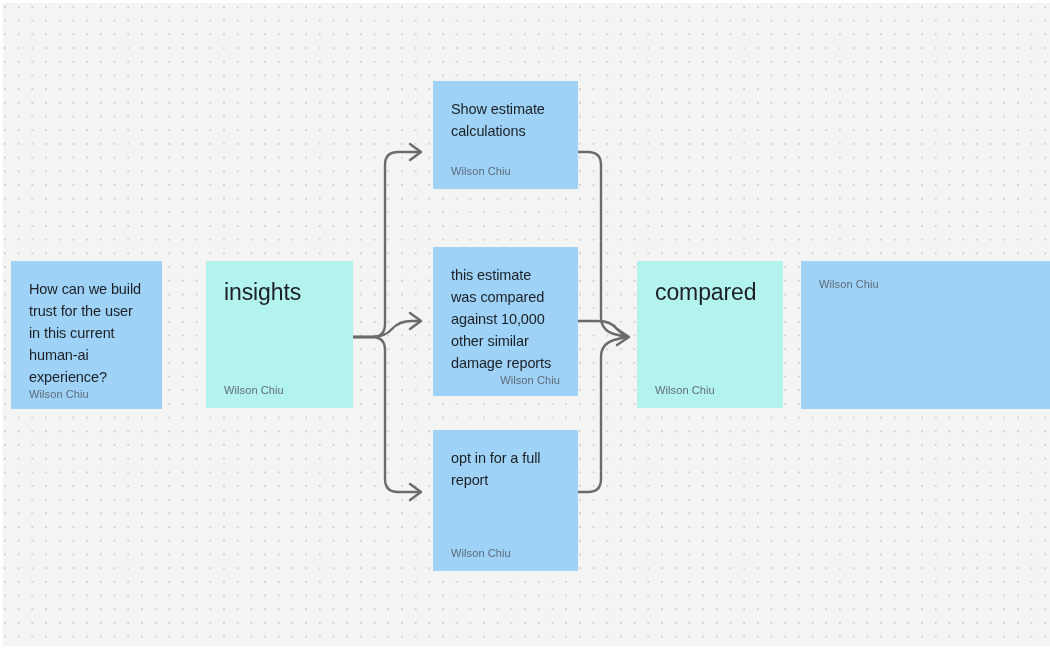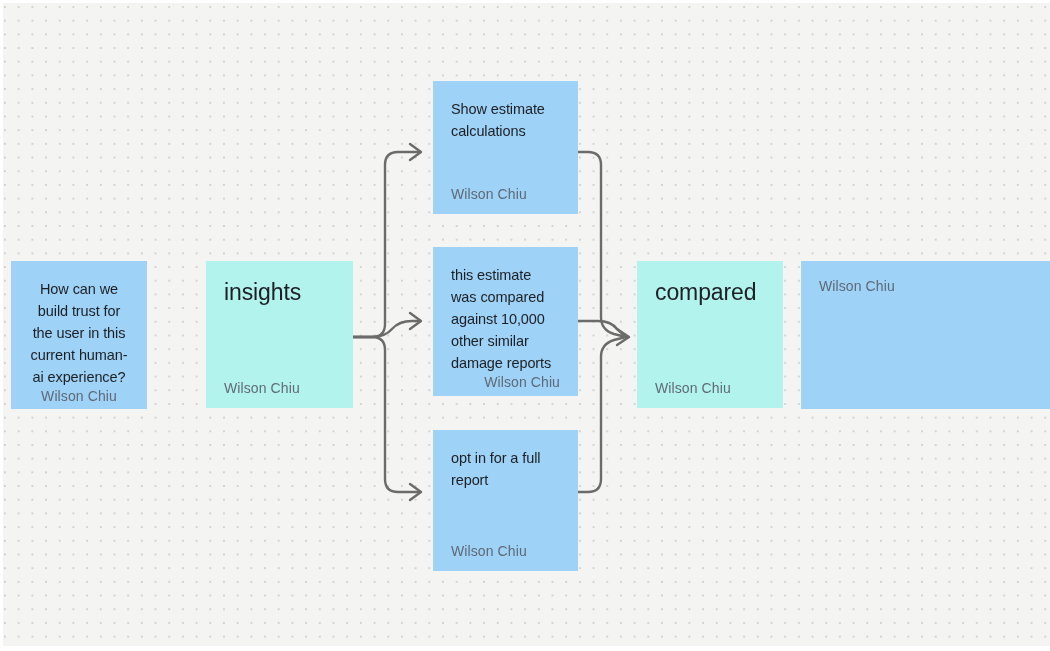--- a/index.html
+++ b/index.html
@@ -74,21 +74,21 @@
     box-shadow: 0 0 0 0 rgba(0,0,0,0);
   }
   .card .body {
     flex: 1 1 auto;
     color: #1c1f24;
     letter-spacing: -0.1px;
     white-space: pre-wrap;
   }
   .card .author {
     flex: 0 0 auto;
-    font-size: 14px;
+    font-size: 11px;
     color: #5c6470;
     letter-spacing: 0.1px;
     opacity: 0.95;
     padding-bottom: 2px;
   }
 
   
   .t-small .body { font-size: 14.5px; line-height: 22px; font-weight: 400; }
   .t-title .body { font-size: 23px;  line-height: 28px; font-weight: 400; }
 
@@ -123,31 +123,31 @@
       <path class="conn" d="M 578,321 L 598,321 Q 611,321 617,329 L 626,337"></path>
     </g>
     <g>
       <path class="conn" d="M 578,492 L 588,492 Q 601,492 601,479 L 601,357 Q 601,344 614,340 L 626,337"></path>
     </g>
     <g>
       <path class="arrowhead" d="M 617,329 L 629,337 L 617,345"></path>
     </g>
   </svg>
 
-  <div class="card c-blue t-small" style="left:11px; top:261px; width:136px; height:148px;text-align:center;">
+  <div class="card c-blue t-small" style="left:11px; top:261px; width:151px; height:148px;">
     <div class="body">How can we build trust for the user in this current human-ai experience?</div>
     <div class="author">Wilson Chiu</div>
   </div>
 
   <div class="card c-mint t-title" style="left:206px; top:261px; width:147px; height:147px;gap:29px;">
     <div class="body">insights</div>
     <div class="author">Wilson Chiu</div>
   </div>
 
-  <div class="card c-blue t-small" style="left:433px; top:81px; width:145px; height:133px;">
+  <div class="card c-blue t-small" style="left:433px; top:81px; width:145px; height:108px;">
     <div class="body">Show estimate calculations</div>
     <div class="author">Wilson Chiu</div>
   </div>
 
   <div class="card c-blue t-small" style="left:433px; top:247px; width:145px; height:149px;align-items:flex-end;">
     <div class="body">this estimate was compared against 10,000 other similar damage reports</div>
     <div class="author">Wilson Chiu</div>
   </div>
 
   <div class="card c-blue t-small" style="left:433px; top:421px; width:145px; height:141px;margin-top:9px;">

